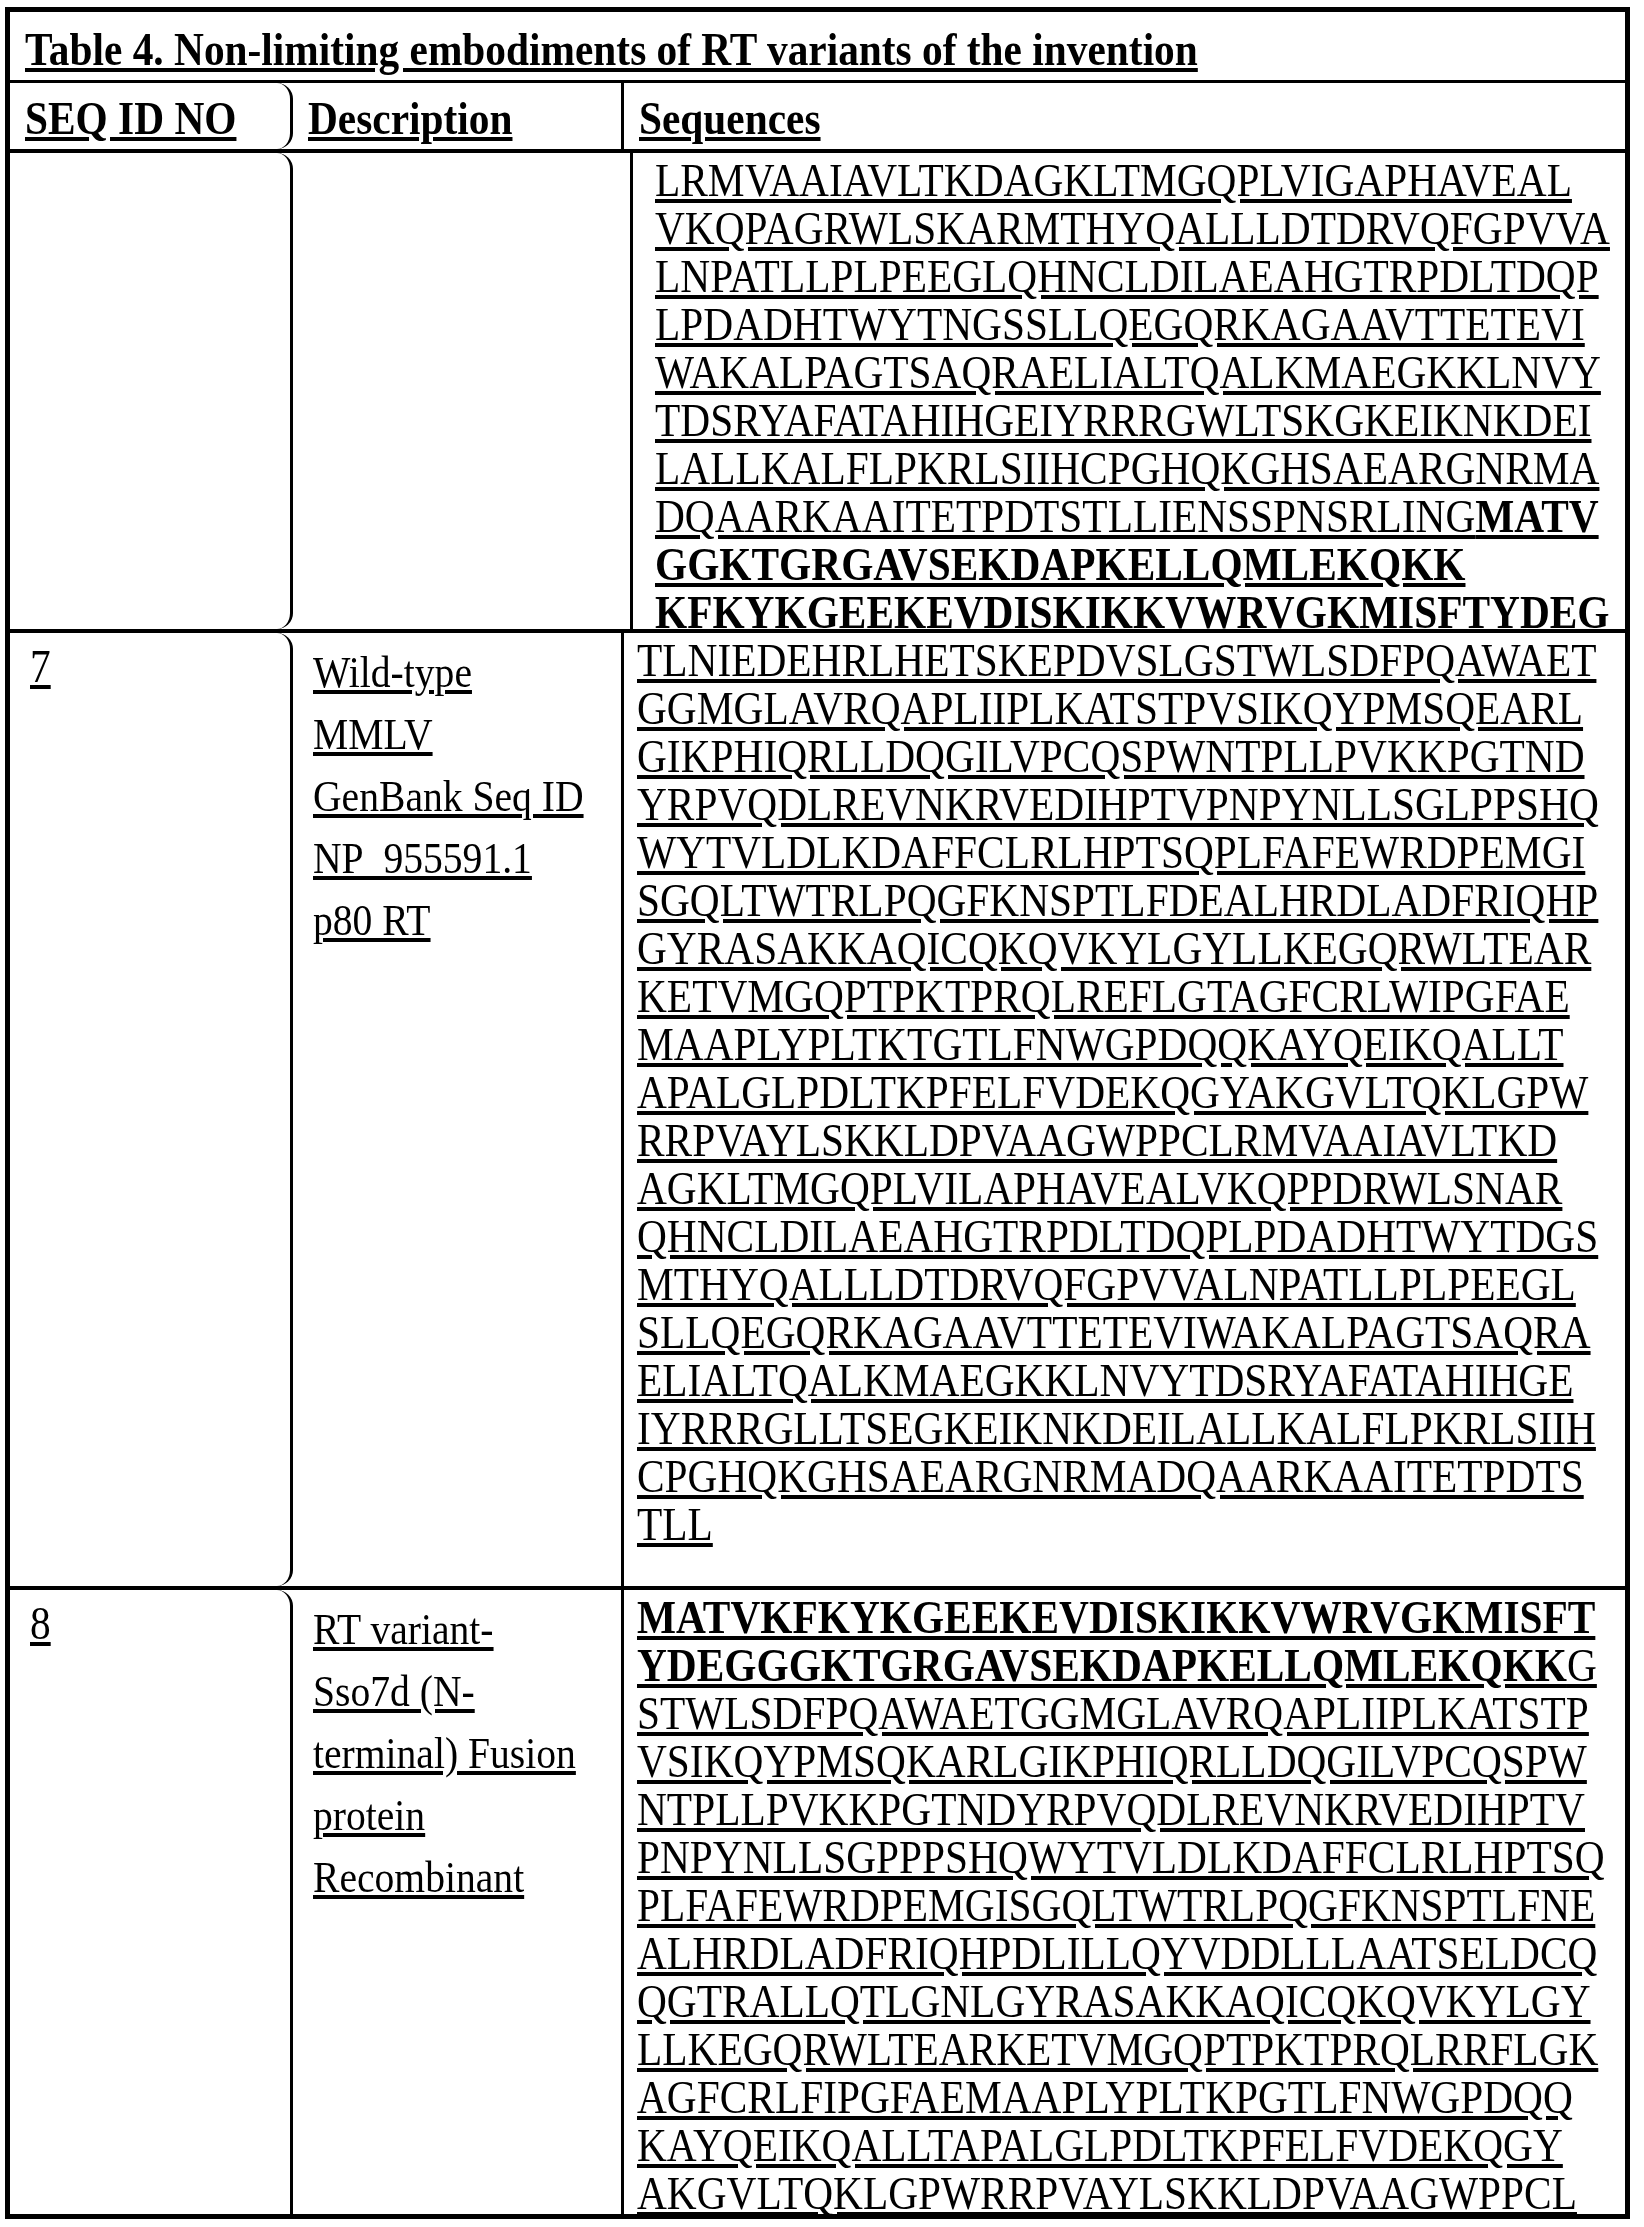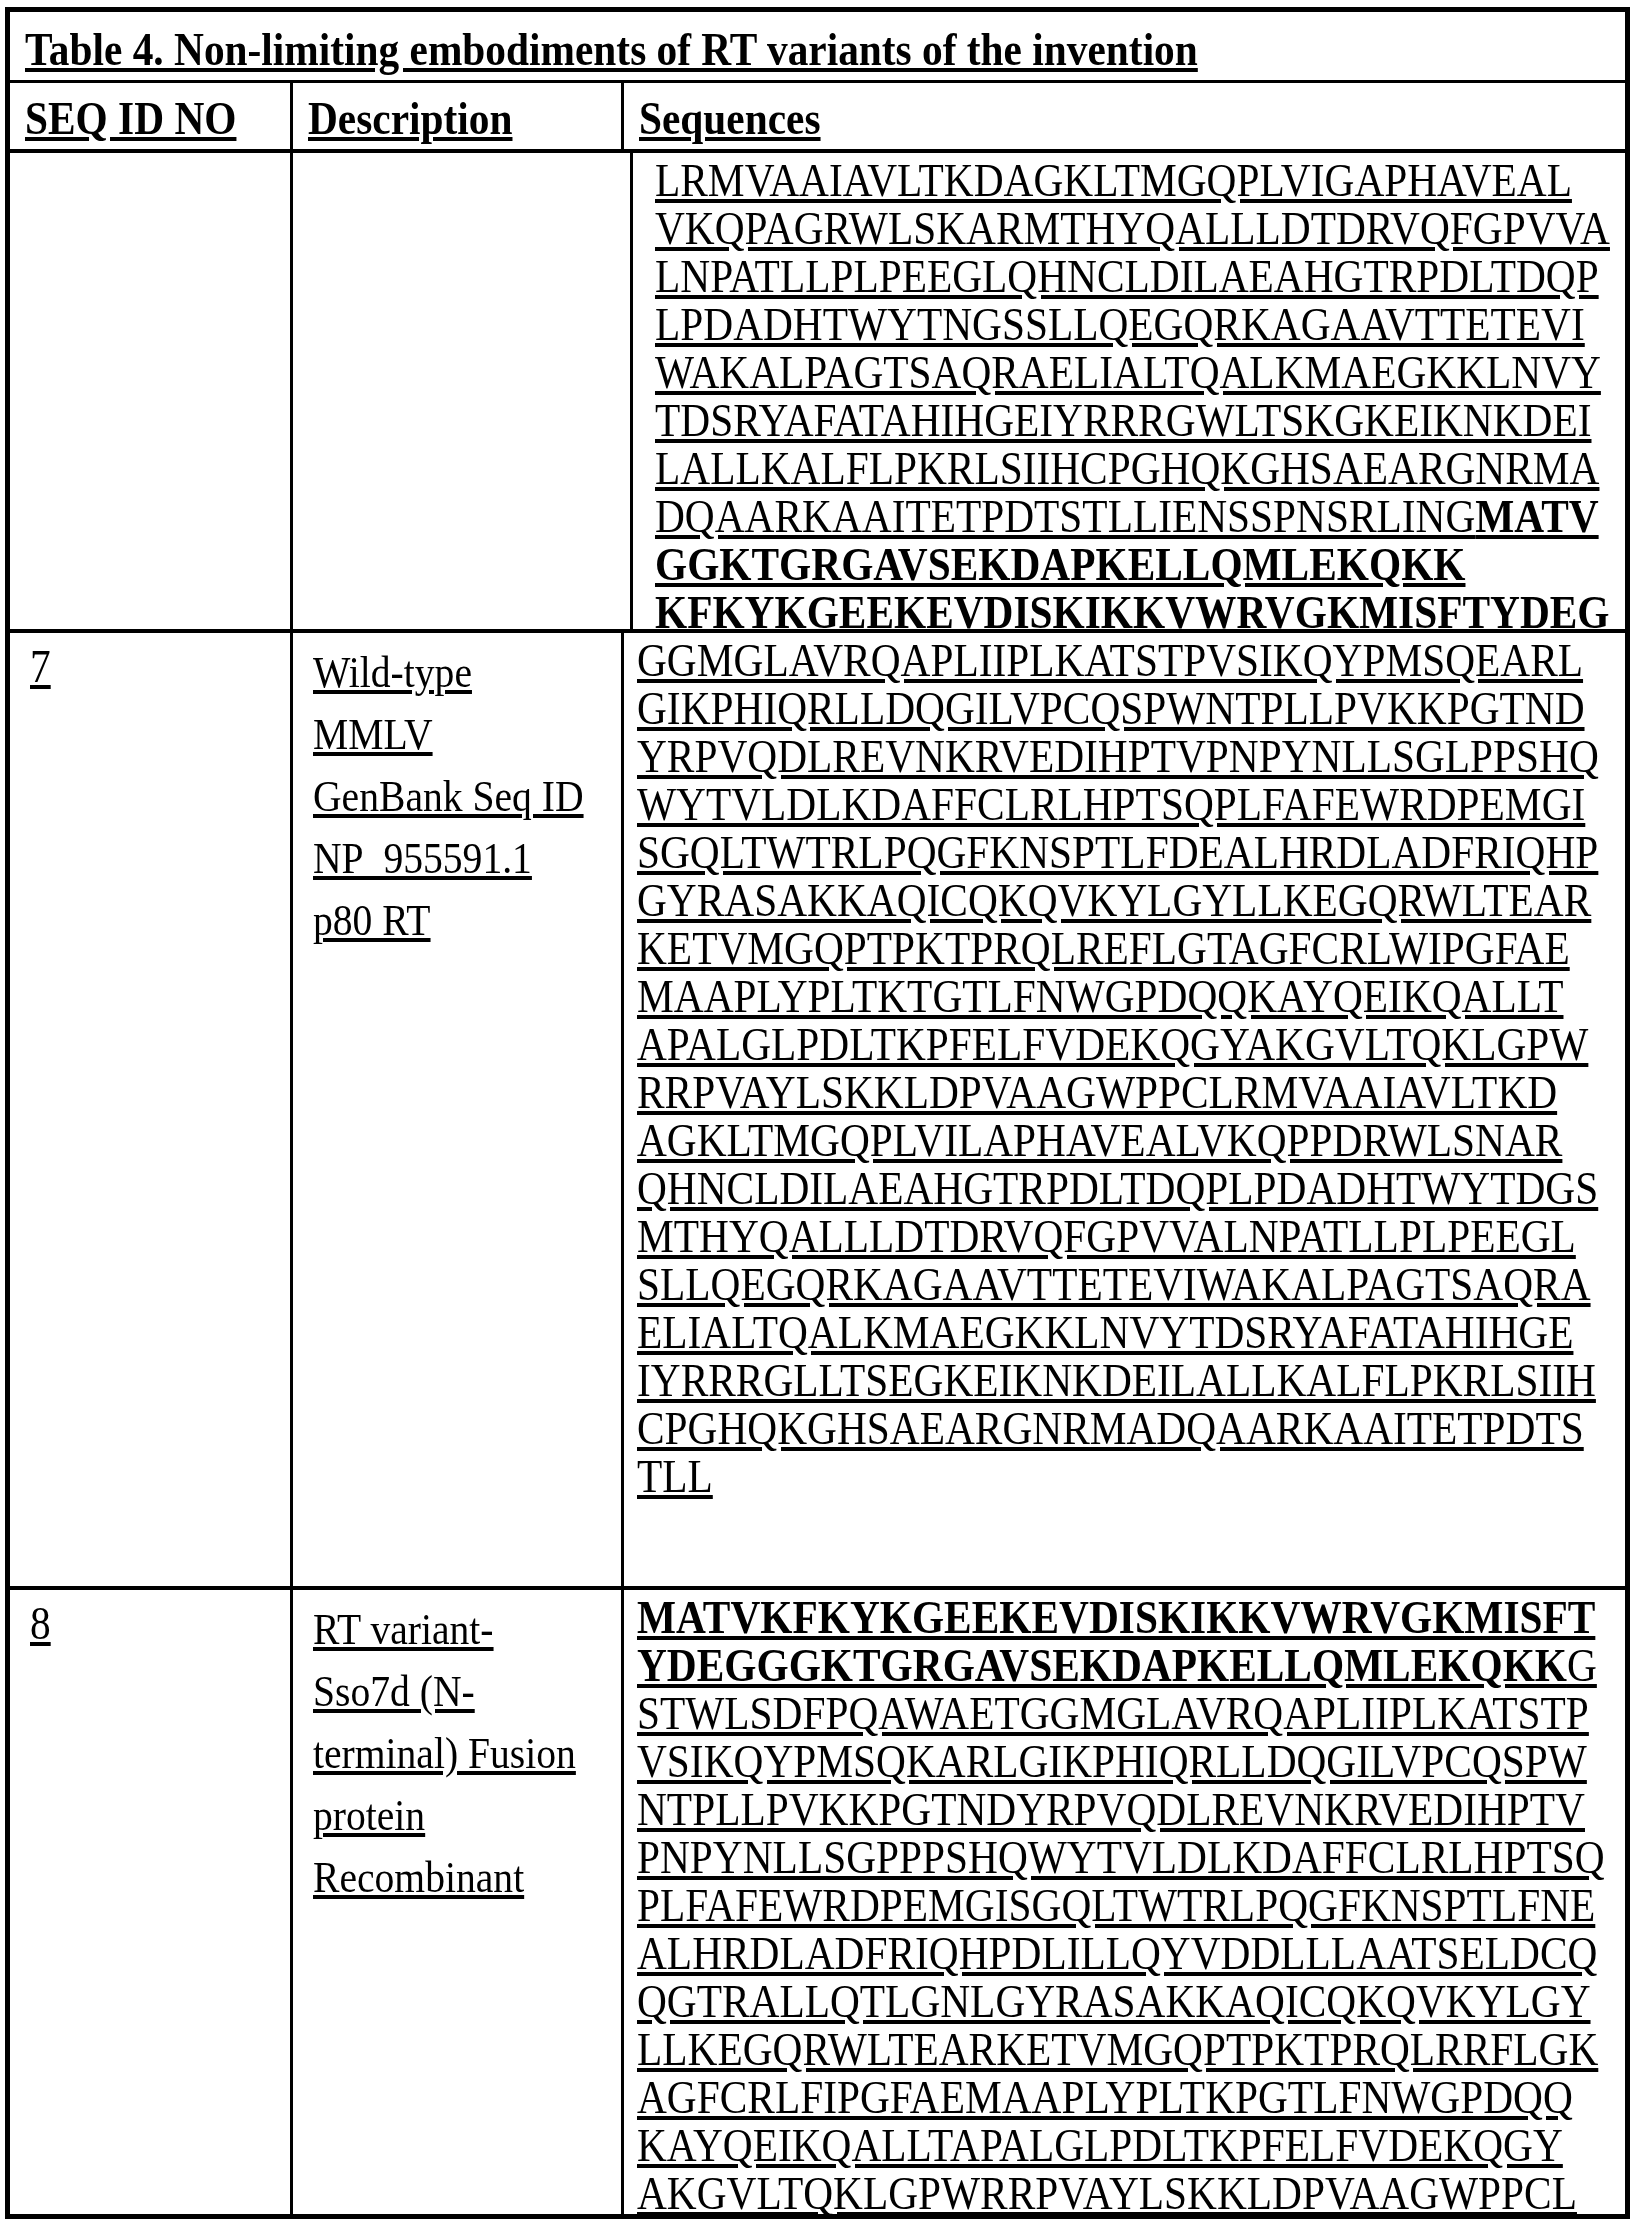--- a/index.html
+++ b/index.html
@@ -44,21 +44,21 @@
     overflow: hidden;
   }
   .header-row {
     display: flex;
     height: 70px;
     border-bottom: 4.2px solid #000000;
     box-sizing: border-box;
     font-size: 47px;
     font-weight: bold;
   }
-  .col-1 { width: 283px; }
+  .col-1 { width: 283px; border-radius: 16px; }
   .col-2 { width: 331px; }
   .col-3 { flex: 1; }
   .hcell {
     box-sizing: border-box;
     padding: 8.3px 0 0 15px;
     overflow: hidden;
   }
   .vline { border-right: 3.3px solid #000000; }
   .body-rows { display: block; }
   .body-row {
@@ -172,20 +172,23 @@
             </div>
             <div class="desc-line">
               <span class="cond">NP_955591.1</span>
             </div>
             <div class="desc-line">
               <span class="cond">p80 RT</span>
             </div>
           </div>
           <div class="cell cell-seqs col-3">
             <div class="seq-line">
+              <span class="cond"><span class="seg">TLNIEDEHRLHETSKEPDVSLGSTWLSDFPQAWAET</span></span>
+            </div>
+            <div class="seq-line">
               <span class="cond"><span class="seg">GGMGLAVRQAPLIIPLKATSTPVSIKQYPMSQEARL</span></span>
             </div>
             <div class="seq-line">
               <span class="cond"><span class="seg">GIKPHIQRLLDQGILVPCQSPWNTPLLPVKKPGTND</span></span>
             </div>
             <div class="seq-line">
               <span class="cond"><span class="seg">YRPVQDLREVNKRVEDIHPTVPNPYNLLSGLPPSHQ</span></span>
             </div>
             <div class="seq-line">
               <span class="cond"><span class="seg">WYTVLDLKDAFFCLRLHPTSQPLFAFEWRDPEMGI</span></span>

